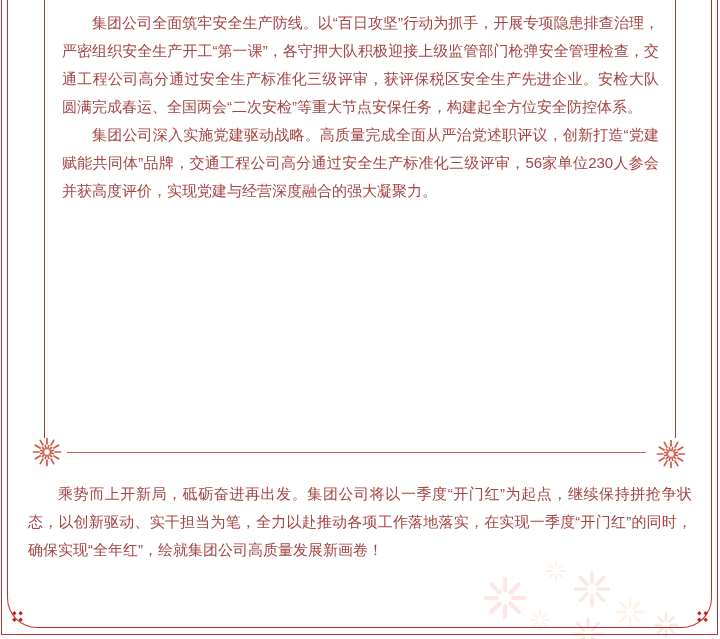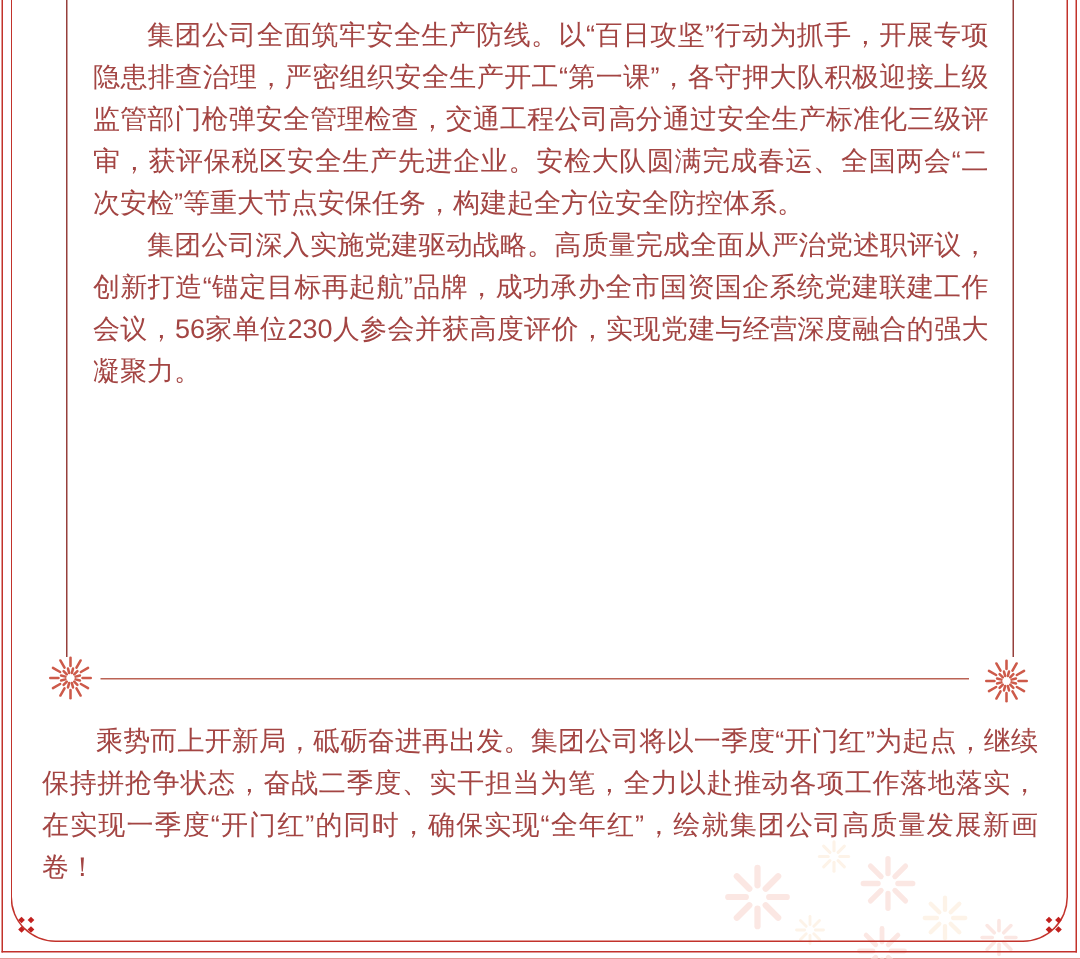--- a/index.html
+++ b/index.html
@@ -25,21 +25,21 @@
   .clover { position: absolute; width: 13px; height: 13px; z-index: 2; }
   .clover.left  { left: 11px;  top: 610px; }
   .clover.right { left: 696px; top: 610px; }
   
   .report-box {
     position: absolute; left: 44px; top: -2px; width: 632px; height: 440px;
     border-left: 1px solid #96403c; border-right: 1px solid #96403c;
     padding: 11px 16px 0 17px; z-index: 2;
   }
   .para {
-    margin: 0; font-size: 18px; line-height: 28px;
+    margin: 0; font-size: 15px; line-height: 28px;
     color: #a34543; text-indent: 2em;
     text-align: justify; text-justify: inter-ideograph;
   }
   
   .divider-line {
     position: absolute; left: 67px; top: 452px; width: 579px; height: 1px;
     background: #bb6355; z-index: 2;
   }
   .fw { position: absolute; width: 34px; height: 34px; z-index: 3; }
   .fw.left  { left: 30px;  top: 435px; }
@@ -133,28 +133,28 @@
 <div class="frame-inner"></div>
 <svg class="clover left" viewBox="0 0 14 14">
     <use href="#clover" fill="#c2211f"></use>
   </svg>
 <svg class="clover right" viewBox="0 0 14 14">
     <use href="#clover" fill="#c2211f"></use>
   </svg>
 
 <div class="report-box">
   <p class="para">集团公司全面筑牢安全生产防线。以“百日攻坚”行动为抓手，开展专项隐患排查治理，严密组织安全生产开工“第一课”，各守押大队积极迎接上级监管部门枪弹安全管理检查，交通工程公司高分通过安全生产标准化三级评审，获评保税区安全生产先进企业。安检大队圆满完成春运、全国两会“二次安检”等重大节点安保任务，构建起全方位安全防控体系。</p>
-  <p class="para">集团公司深入实施党建驱动战略。高质量完成全面从严治党述职评议，创新打造“锚定目标再起航”品牌，成功承办全市国资国企系统党建联建工作会议，56家单位230人参会并获高度评价，实现党建与经营深度融合的强大凝聚力。</p>
+  <p class="para">集团公司深入实施党建驱动战略。高质量完成全面从严治党述职评议，创新打造“党建赋能共同体”品牌，交通工程公司高分通过安全生产标准化三级评审，56家单位230人参会并获高度评价，实现党建与经营深度融合的强大凝聚力。</p>
 </div>
 
 <div>
   <svg class="fw left" viewBox="0 0 34 34">
       <use href="#firework" stroke="#cd5a4a" fill="#cd5a4a"></use>
     </svg>
   <div class="divider-line"></div>
   <svg class="fw right" viewBox="0 0 34 34">
       <use href="#firework" stroke="#cd5a4a" fill="#cd5a4a"></use>
     </svg>
 </div>
 
 <div class="closing">
-  <p class="para">乘势而上开新局，砥砺奋进再出发。集团公司将以一季度“开门红”为起点，继续保持拼抢争状态，奋战二季度、实干担当为笔，全力以赴推动各项工作落地落实，在实现一季度“开门红”的同时，确保实现“全年红”，绘就集团公司高质量发展新画卷！</p>
+  <p class="para">乘势而上开新局，砥砺奋进再出发。集团公司将以一季度“开门红”为起点，继续保持拼抢争状态，以创新驱动、实干担当为笔，全力以赴推动各项工作落地落实，在实现一季度“开门红”的同时，确保实现“全年红”，绘就集团公司高质量发展新画卷！</p>
 </div>
 
 </body></html>

